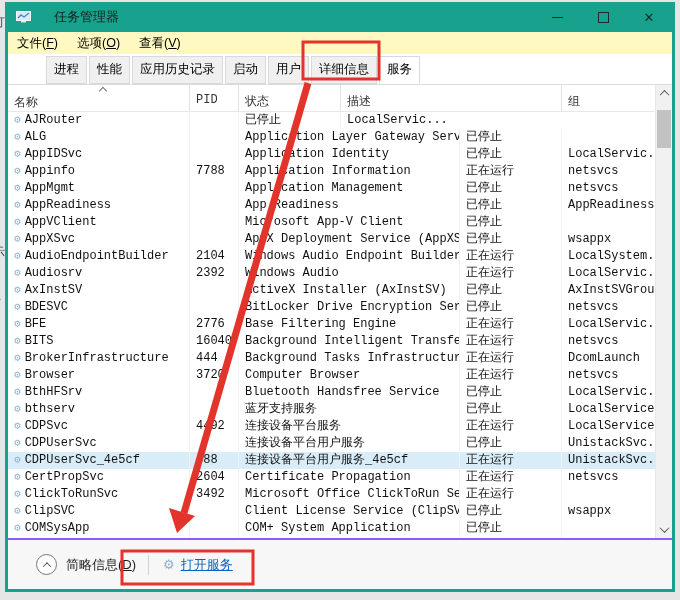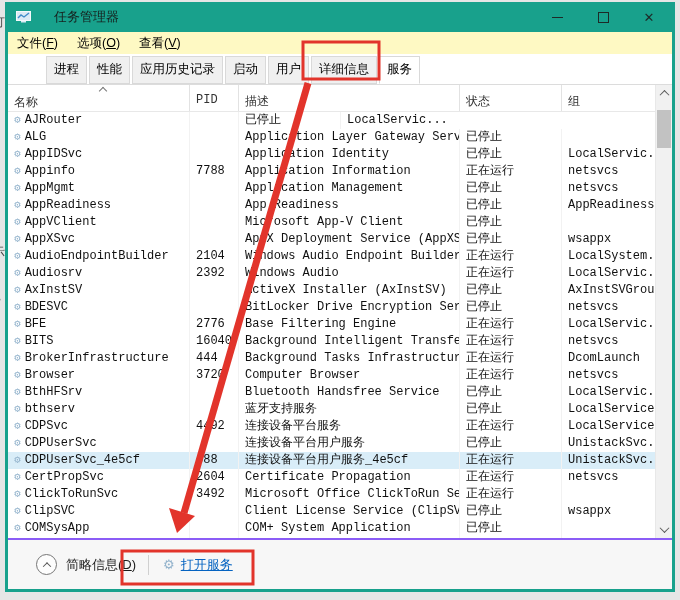--- a/index.html
+++ b/index.html
@@ -127,22 +127,22 @@
       <div class="tab">详细信息</div>
       <div class="tab active">服务</div>
     </div>
 
   <div class="table">
     <div class="cols">
       <div class="thead">
         <div class="th c-name">名称</div>
         <div class="sort-chev"></div>
         <div class="th c-pid">PID</div>
+        <div class="th c-status">状态</div>
         <div class="th c-desc">描述</div>
-        <div class="th c-status">状态</div>
         <div class="th c-group">组</div>
       </div>
       <div class="tbody">
           <div class="trow">
             <div class="td c-name">
               <span class="gear">⚙</span>
               <span>AJRouter</span>
             </div>
             <div class="td c-pid"></div>
             <div class="td c-status">已停止</div>

